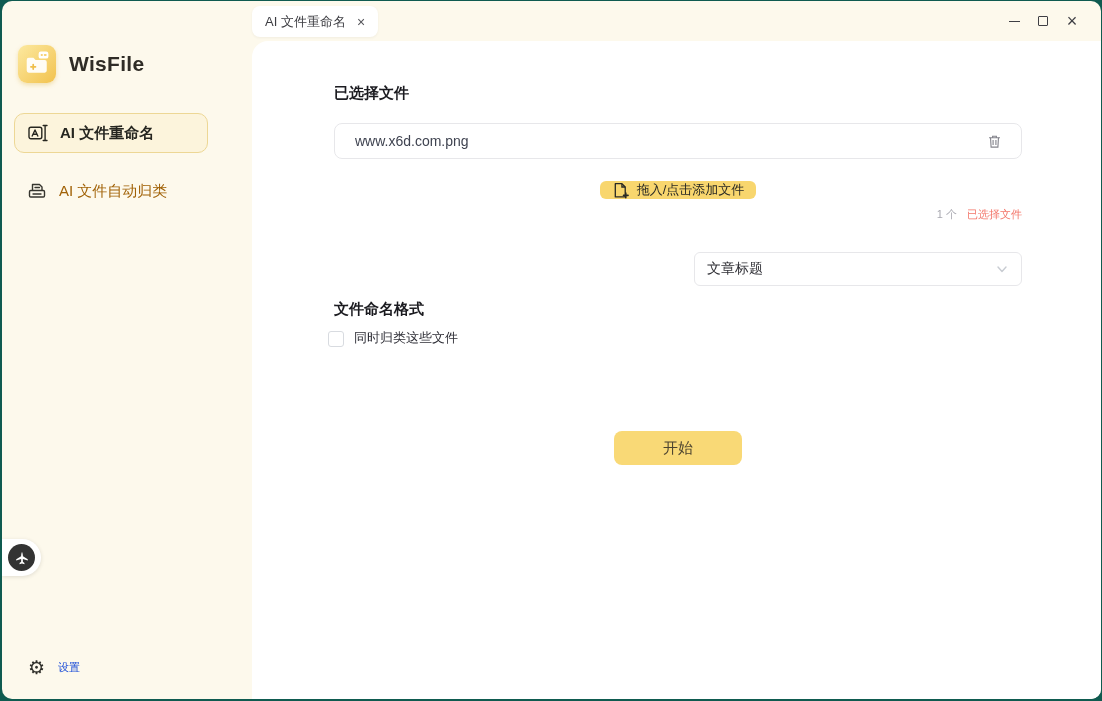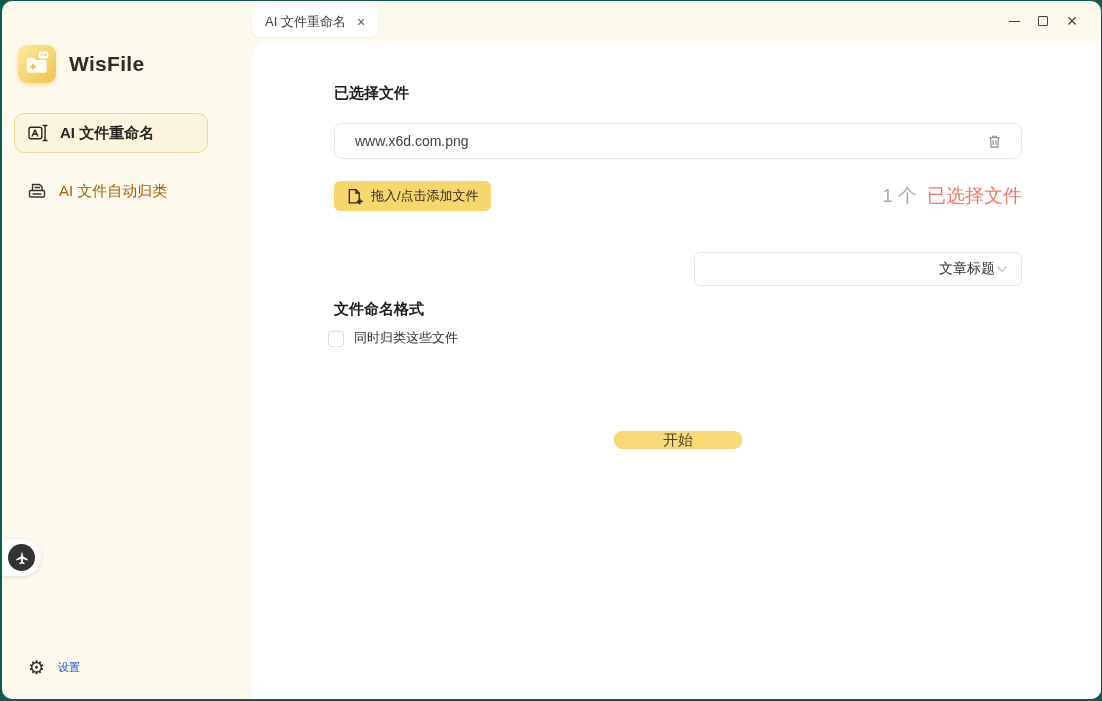--- a/index.html
+++ b/index.html
@@ -75,45 +75,45 @@
     background:#FFFFFF; border-top-left-radius:16px;
   }
   .heading { position:absolute; left:82px; top:43px; font-size:15px; font-weight:bold; color:#1B1B20; }
   .file-row {
     position:absolute; left:82px; top:82px; width:688px; height:36px;
     border:1px solid #E7E7EA; border-radius:8px; background:#FFFFFF;
     display:flex; align-items:center; padding:0 18px 0 20px;
   }
   .file-name { flex:1; font-size:14px; color:#3F4350; }
   .trash-btn { cursor:pointer; display:flex; align-items:center; }
-  .add-row { position:absolute; left:82px; top:140px; width:688px; height:30px; display:flex; align-items:center; }
+  .add-row { position:absolute; left:82px; top:140px; width:688px; height:30px; display:flex; align-items:center;flex-direction:column; }
   .add-btn {
     height:30px; padding:0 12px; border-radius:6px; background:#F8D66E;
     display:flex; align-items:center; gap:8px;
     font-size:13px; color:#2A2A24; cursor:pointer;
   }
-  .add-row-right { margin-left:auto; display:flex; align-items:flex-end; gap:10px; font-size:19px; }
+  .add-row-right { margin-left:auto; display:flex; align-items:flex-end; gap:10px; font-size:11px;margin-top:8px; }
   .file-count { color:#A8A8B0; }
   .clear-all { color:#F3766A; cursor:pointer; }
   .format-row { position:absolute; left:82px; top:211px; width:688px; height:34px; }
   .format-label { position:absolute; left:0; top:0; line-height:34px; font-size:15px; font-weight:bold; color:#1B1B20;margin-top:40px; }
   .format-select {
     position:absolute; left:360px; top:0; width:328px; height:34px;
     border:1px solid #E7E7EA; border-radius:6px; background:#FFFFFF;
     display:flex; align-items:center; padding:0 12px; cursor:pointer;
   }
-  .format-value { flex:1; font-size:14px; color:#2F2F35;text-align:right; }
+  .format-value { flex:1; font-size:14px; color:#2F2F35; }
   .checkbox-row { position:absolute; left:76px; top:288px; display:flex; align-items:flex-end; gap:10px; }
   .checkbox {
     width:16px; height:16px; border:1px solid #D8DBE0; border-radius:3px;
     background:#FFFFFF; cursor:pointer;
   }
   .checkbox-label { font-size:13px; color:#2E2E36; }
   .start-btn {
-    position:absolute; left:362px; top:390px; width:128px; height:18px;
+    position:absolute; left:362px; top:390px; width:128px; height:34px;
     background:#F9D976; border-radius:8px; border:none;
     font-size:15px; color:#4D4430; font-family:"Liberation Sans",sans-serif;
     display:flex; align-items:center; justify-content:center; cursor:pointer;
   }
 </style>
 </head>
 <body>
 
 <div class="window">
 

